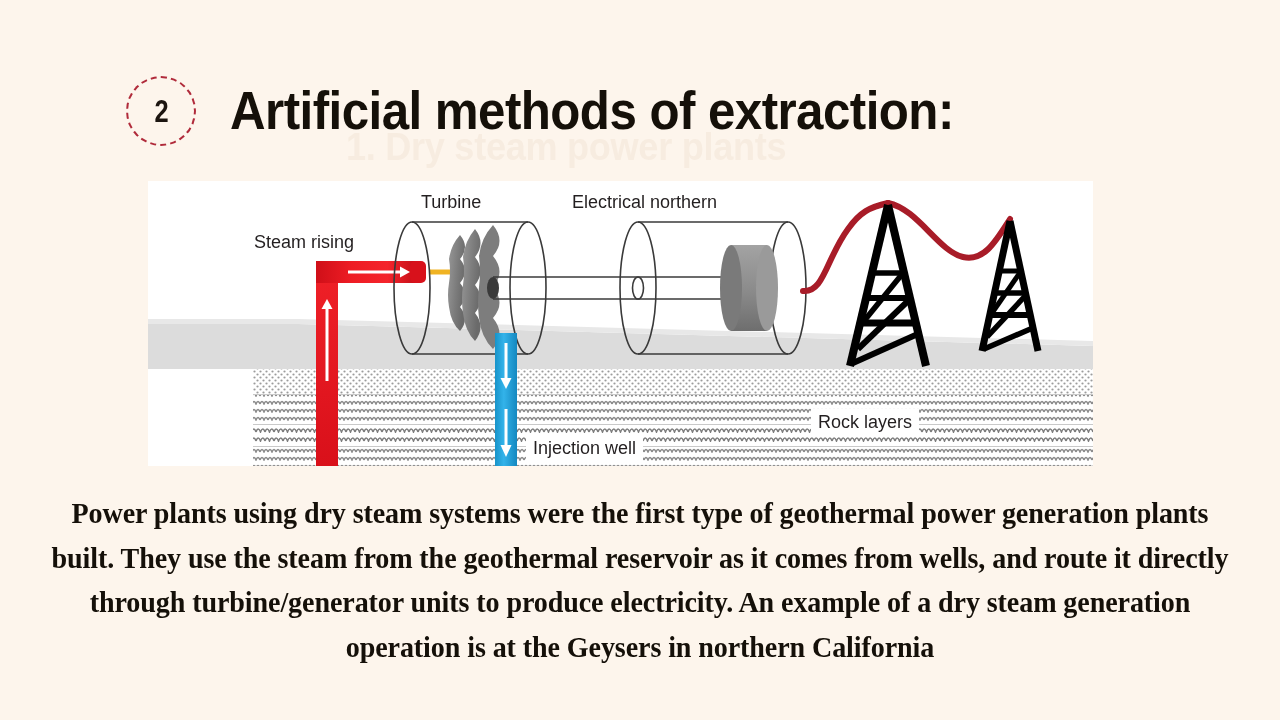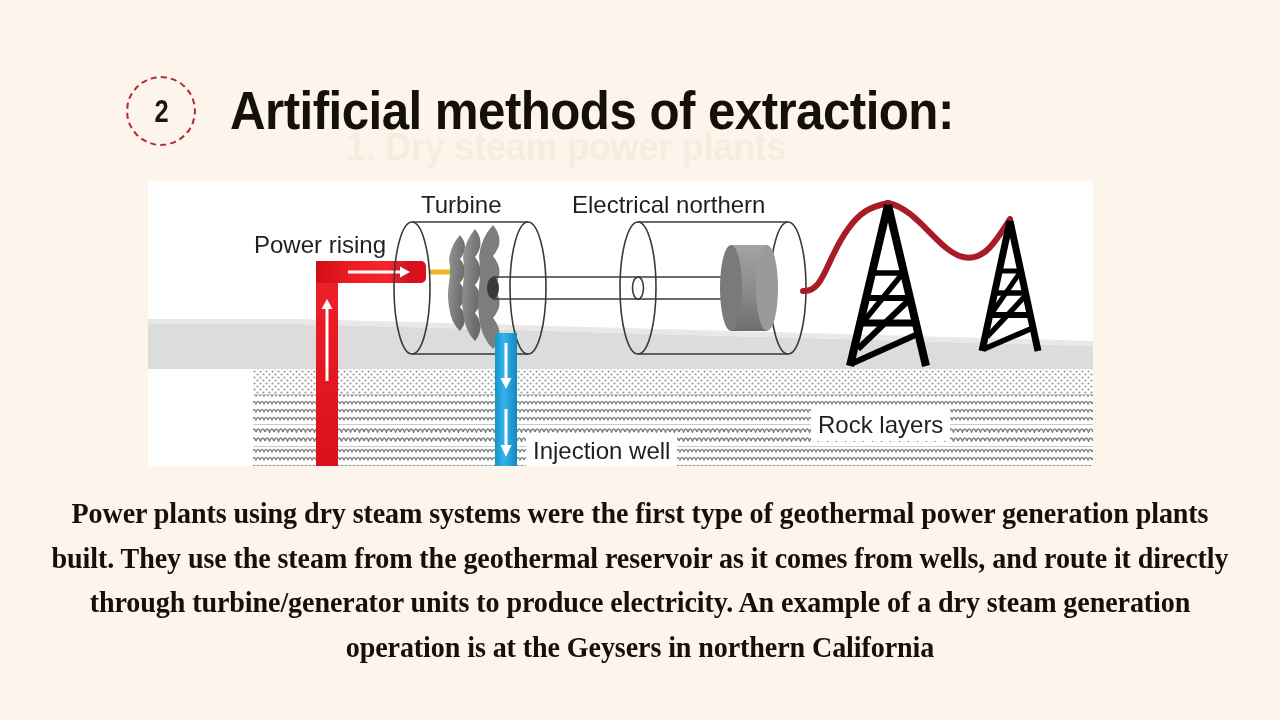--- a/index.html
+++ b/index.html
@@ -98,21 +98,21 @@
   .diagram svg {
     display: block;
     width: 945px;
     height: 285px;
   }
 
   
   .dlabel {
     position: absolute;
     font-family: "Liberation Sans", sans-serif;
-    font-size: 24px;
+    font-size: 18px;
     color: #231f20;
     white-space: nowrap;
     line-height: 1;
   }
   .dlabel.boxed {
     background: #ffffff;
     padding: 4px 7px;
   }
 
   .lbl-turbine   { left: 273px; top: 12px; }
@@ -308,21 +308,21 @@
         <path d="M839 156 L 879 113" stroke-width="5.5"></path>
         <path d="M836 168 L 887 146" stroke-width="5.5"></path>
       </g>
 
     </svg>
 
     <div class="dlabel lbl-turbine">Turbine</div>
 
     <div class="dlabel lbl-generator">Electrical northern</div>
 
-    <div class="dlabel lbl-steam">Power rising</div>
+    <div class="dlabel lbl-steam">Steam rising</div>
 
 
     <div class="dlabel boxed lbl-injwell">Injection well</div>
 
     <div class="dlabel boxed lbl-rock">Rock layers</div>
   </div>
 
   <div class="body-text">Power plants using dry steam systems were the first type of geothermal power generation plants built. They use the steam from the geothermal reservoir as it comes from wells, and route it directly through turbine/generator units to produce electricity. An example of a dry steam generation operation is at the Geysers in northern California</div>
 
 </div>

